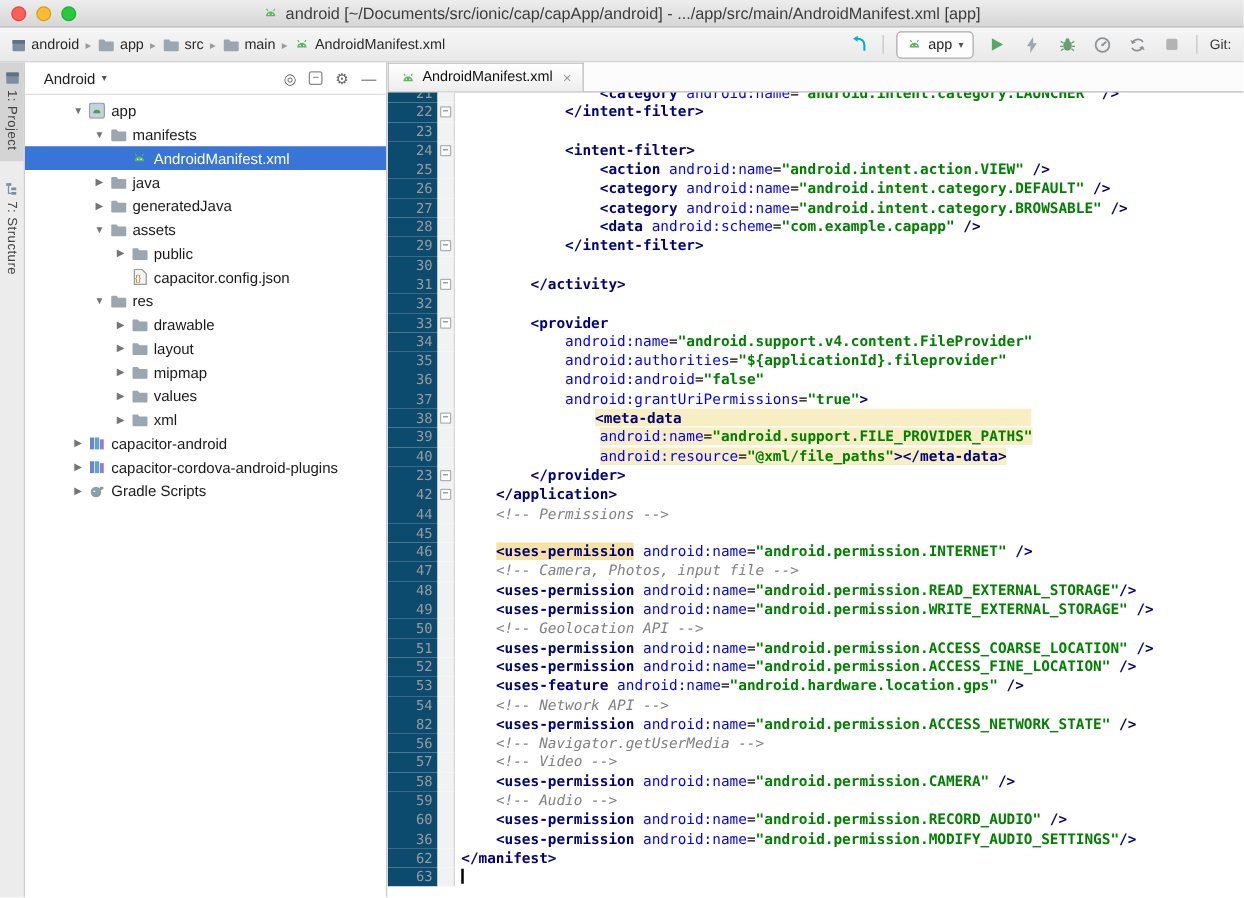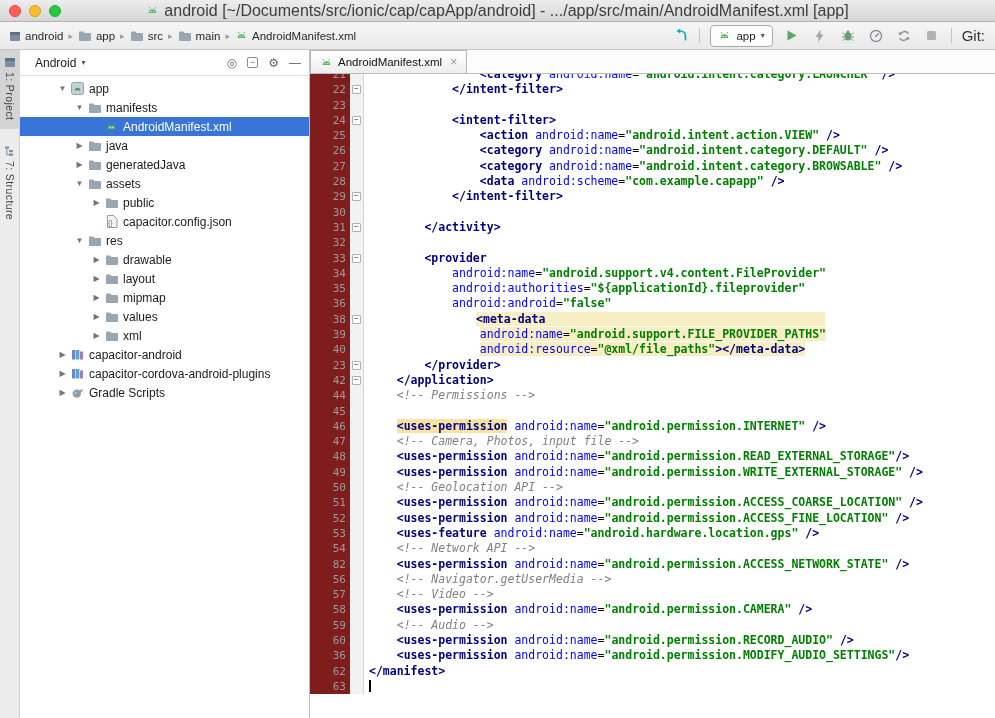--- a/index.html
+++ b/index.html
@@ -11,38 +11,38 @@
   
   .titlebar{position:relative;height:22px;box-sizing:border-box;
     background:linear-gradient(#ededed,#d6d6d6);border-bottom:1px solid #b1b1b1;
     display:flex;align-items:center;}
   .traffic{position:absolute;left:9px;top:5px;display:flex;gap:8px;}
   .tl{width:12px;height:12px;border-radius:50%;box-sizing:border-box;}
   .tl-red{background:#ff5f57;border:1px solid #e0443e;}
   .tl-yellow{background:#febc2e;border:1px solid #d89c23;}
   .tl-green{background:#28c840;border:1px solid #1eae31;}
   .titletext{margin:0 auto;display:flex;align-items:center;gap:5px;
-    font-size:16px;color:#3d3d3d;white-space:nowrap;}
+    font-size:13px;color:#3d3d3d;white-space:nowrap;}
   .ticon svg{display:block;}
   
   .navbar{height:28px;box-sizing:border-box;display:flex;align-items:center;
     justify-content:space-between;background:linear-gradient(#f6f6f6,#e9e9e9);
     border-bottom:1px solid #c6c6c6;}
   .crumbs{display:flex;align-items:center;padding-left:8px;white-space:nowrap;}
   .crumb{display:inline-flex;align-items:center;gap:4px;font-size:11.5px;color:#2b2b2b;padding:2px 1px;cursor:default;}
   .crumb-sep{color:#9a9a9a;font-size:9px;margin:0 4px;}
   .cicon svg{display:block;}
   .navtools{display:flex;align-items:center;gap:10px;padding-right:10px;}
   .toolbtn{display:inline-flex;align-items:center;justify-content:center;width:18px;height:18px;cursor:default;}
   .toolbtn svg{display:block;}
   .vsep{width:1px;height:15px;background:#c4c4c4;}
   .runconfig{display:flex;align-items:center;gap:5px;height:20px;padding:0 7px;
     background:#fdfdfd;border:1px solid #ababab;border-radius:4px;font-size:11.5px;color:#222;}
   .ddcaret{font-size:8px;color:#555;}
-  .gitlabel{font-size:15px;color:#333;}
+  .gitlabel{font-size:11px;color:#333;}
   
   .main{position:absolute;top:50px;left:0;right:0;bottom:0;display:flex;}
   .stripe{flex:0 0 20px;background:#ececec;border-right:1px solid #d2d2d2;
     display:flex;flex-direction:column;align-items:center;box-sizing:border-box;}
   .stripe-item{display:flex;flex-direction:column;align-items:center;gap:4px;
     width:100%;padding:6px 0 9px;cursor:default;}
   .stripe-item.active{background:#d4d4d4;}
   .stripe-item + .stripe-item{margin-top:10px;}
   .stripe-icon svg{display:block;}
   .vtext{writing-mode:vertical-rl;font-size:10.5px;color:#444;letter-spacing:.4px;white-space:nowrap;}
@@ -72,21 +72,21 @@
     display:flex;align-items:flex-end;}
   .tab{height:23px;box-sizing:border-box;border:1px solid #b9b9b9;border-bottom:none;
     background:linear-gradient(#ffffff,#ededed);display:flex;align-items:center;gap:5px;
     padding:0 9px;font-size:11.5px;color:#111;cursor:default;}
   .tabicon svg{display:block;}
   .tabclose{color:#999;font-size:12px;margin-left:3px;}
   .code-area{position:absolute;top:24px;left:0;right:0;bottom:0;overflow:hidden;
     font-family:"DejaVu Sans Mono","Liberation Mono",monospace;font-size:11.5px;cursor:text;}
   .cl{display:flex;height:15.3px;line-height:15.3px;}
   .cl:first-child{margin-top:-7px;}
-  .ln{flex:0 0 36px;text-align:right;padding-right:4px;color:#9b9b9b;background:#7f1d1d;font-size:11px;}
+  .ln{flex:0 0 36px;text-align:right;padding-right:4px;color:#9b9b9b;background:#0c4a6e;font-size:11px;}
   .fold{flex:0 0 13px;background:#f2f2f2;border-right:1px solid #d6d6d6;position:relative;}
   .fm{position:absolute;left:2px;top:3px;width:9px;height:9px;box-sizing:border-box;
     background:#fff;border:1px solid #b0b0b0;border-radius:1px;color:#555;
     font-style:normal;font-size:8px;line-height:6px;text-align:center;}
   .cd{padding-left:5px;white-space:pre;color:#000;}
   .c-tag{color:#000080;font-weight:bold;}
   .c-attr{color:#0000ff;}
   .c-str{color:#008000;font-weight:bold;}
   .c-com{color:#808080;font-style:italic;}
   .hlband{background:#f7eec3;}
@@ -541,20 +541,25 @@
           <span class="ln">35</span>
           <span class="fold"></span>
           <span class="cd">            <span class="c-attr">android:authorities</span>=<span class="c-str">"${applicationId}.fileprovider"</span></span>
         </div>
         <div class="cl">
           <span class="ln">36</span>
           <span class="fold"></span>
           <span class="cd">            <span class="c-attr">android:android</span>=<span class="c-str">"false"</span></span>
         </div>
         <div class="cl">
+          <span class="ln">37</span>
+          <span class="fold"></span>
+          <span class="cd">            <span class="c-attr">android:grantUriPermissions</span>=<span class="c-str">"true"</span><span class="c-tag">&gt;</span></span>
+        </div>
+        <div class="cl">
           <span class="ln">38</span>
           <span class="fold">
             <i class="fm">−</i>
           </span>
           <span class="cd">            <span class="hlband ext"><span class="c-tag">&lt;meta-data</span></span></span>
         </div>
         <div class="cl">
           <span class="ln">39</span>
           <span class="fold"></span>
           <span class="cd">                <span class="hlband"><span class="c-attr">android:name</span>=<span class="c-str">"android.support.FILE_PROVIDER_PATHS"</span></span></span>

